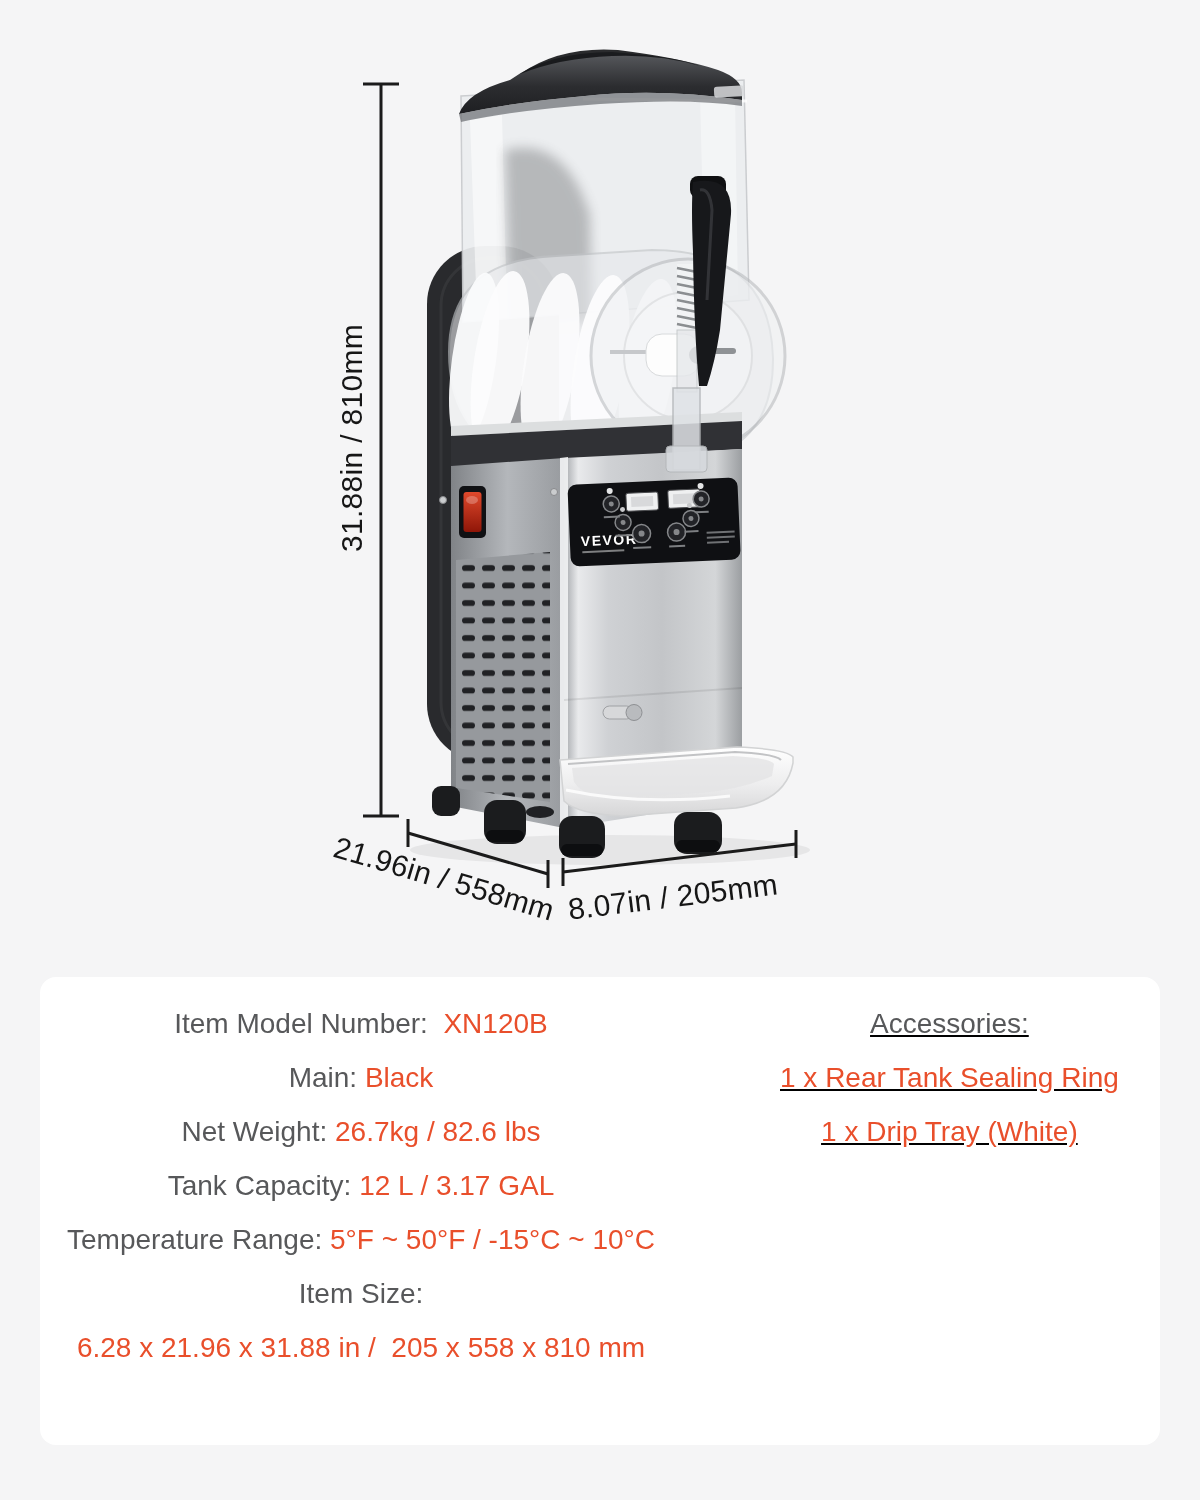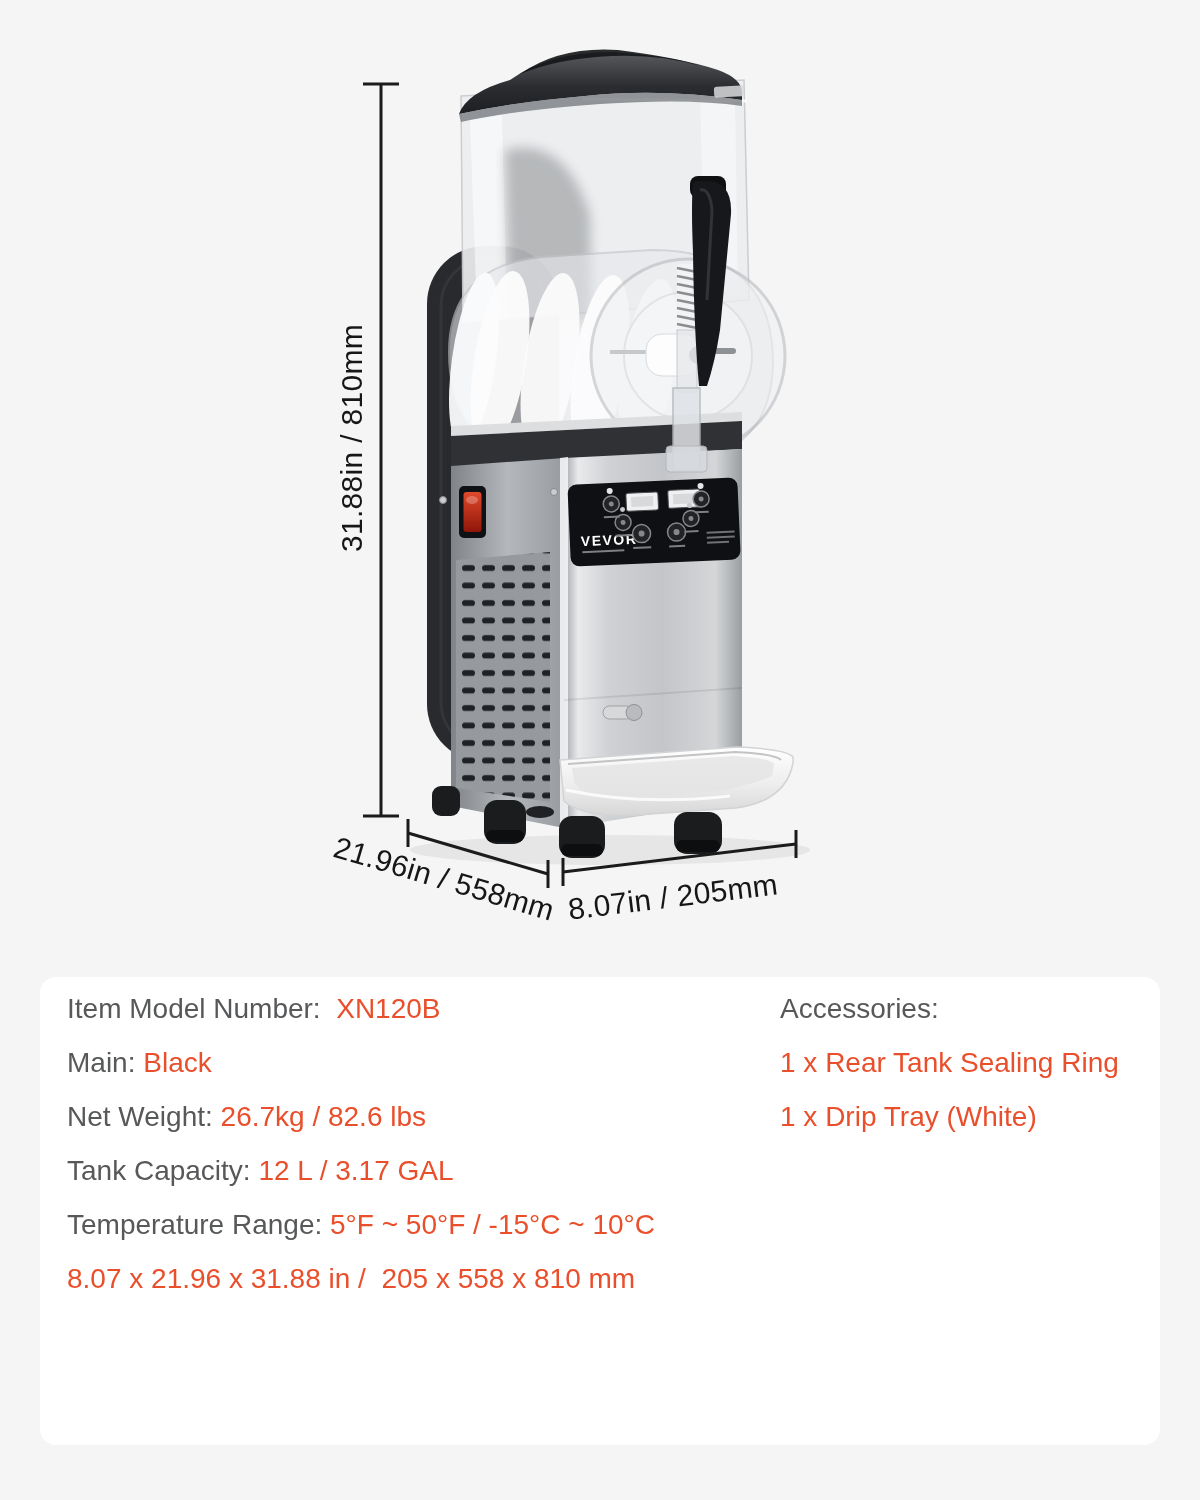--- a/index.html
+++ b/index.html
@@ -11,23 +11,23 @@
     position:absolute;font-size:30px;color:#161616;white-space:nowrap;
     letter-spacing:.3px;transform-origin:center;
   }
   .dim-height{left:352px;top:438px;transform:translate(-50%,-50%) rotate(-90deg);}
   .dim-depth{left:444px;top:879px;transform:translate(-50%,-50%) rotate(16.5deg);}
   .dim-width{left:673px;top:897px;transform:translate(-50%,-50%) rotate(-7deg);}
   .spec-card{
     position:absolute;left:40px;top:977px;width:1120px;height:468px;
     background:#ffffff;border-radius:16px;
   }
-  .spec-col{position:absolute;top:5px;}
+  .spec-col{position:absolute;top:20px;text-align:center;}
   .spec-col-left{left:27px;}
-  .spec-col-right{left:740px;}
+  .spec-col-right{left:740px;text-decoration:underline;}
   .spec-row{height:54px;line-height:54px;font-size:28px;}
   .spec-label{color:#57585a;white-space:pre;}
   .spec-value{color:#e94f2b;white-space:pre;}
 </style>
 </head>
 <body>
 
 <div class="page">
 
   <div class="hero">
@@ -229,21 +229,22 @@
     <div class="dim-label dim-width">8.07in / 205mm</div>
   </div>
 
   <div class="spec-card">
     <div class="spec-col spec-col-left">
       <div class="spec-row"><span class="spec-label">Item Model Number:  </span><span class="spec-value">XN120B</span></div>
       <div class="spec-row"><span class="spec-label">Main: </span><span class="spec-value">Black</span></div>
       <div class="spec-row"><span class="spec-label">Net Weight: </span><span class="spec-value">26.7kg / 82.6 lbs</span></div>
       <div class="spec-row"><span class="spec-label">Tank Capacity: </span><span class="spec-value">12 L / 3.17 GAL</span></div>
       <div class="spec-row"><span class="spec-label">Temperature Range: </span><span class="spec-value">5°F ~ 50°F / -15°C ~ 10°C</span></div>
-      <div class="spec-row"><span class="spec-label"></span><span class="spec-value">8.07 x 21.96 x 31.88 in /  205 x 558 x 810 mm</span></div>
+      <div class="spec-row"><span class="spec-label">Item Size:</span><span class="spec-value"></span></div>
+      <div class="spec-row"><span class="spec-label"></span><span class="spec-value">6.28 x 21.96 x 31.88 in /  205 x 558 x 810 mm</span></div>
     </div>
     <div class="spec-col spec-col-right">
       <div class="spec-row"><span class="spec-label">Accessories:</span><span class="spec-value"></span></div>
       <div class="spec-row"><span class="spec-label"></span><span class="spec-value">1 x Rear Tank Sealing Ring</span></div>
       <div class="spec-row"><span class="spec-label"></span><span class="spec-value">1 x Drip Tray (White)</span></div>
     </div>
   </div>
 
 </div>
 

